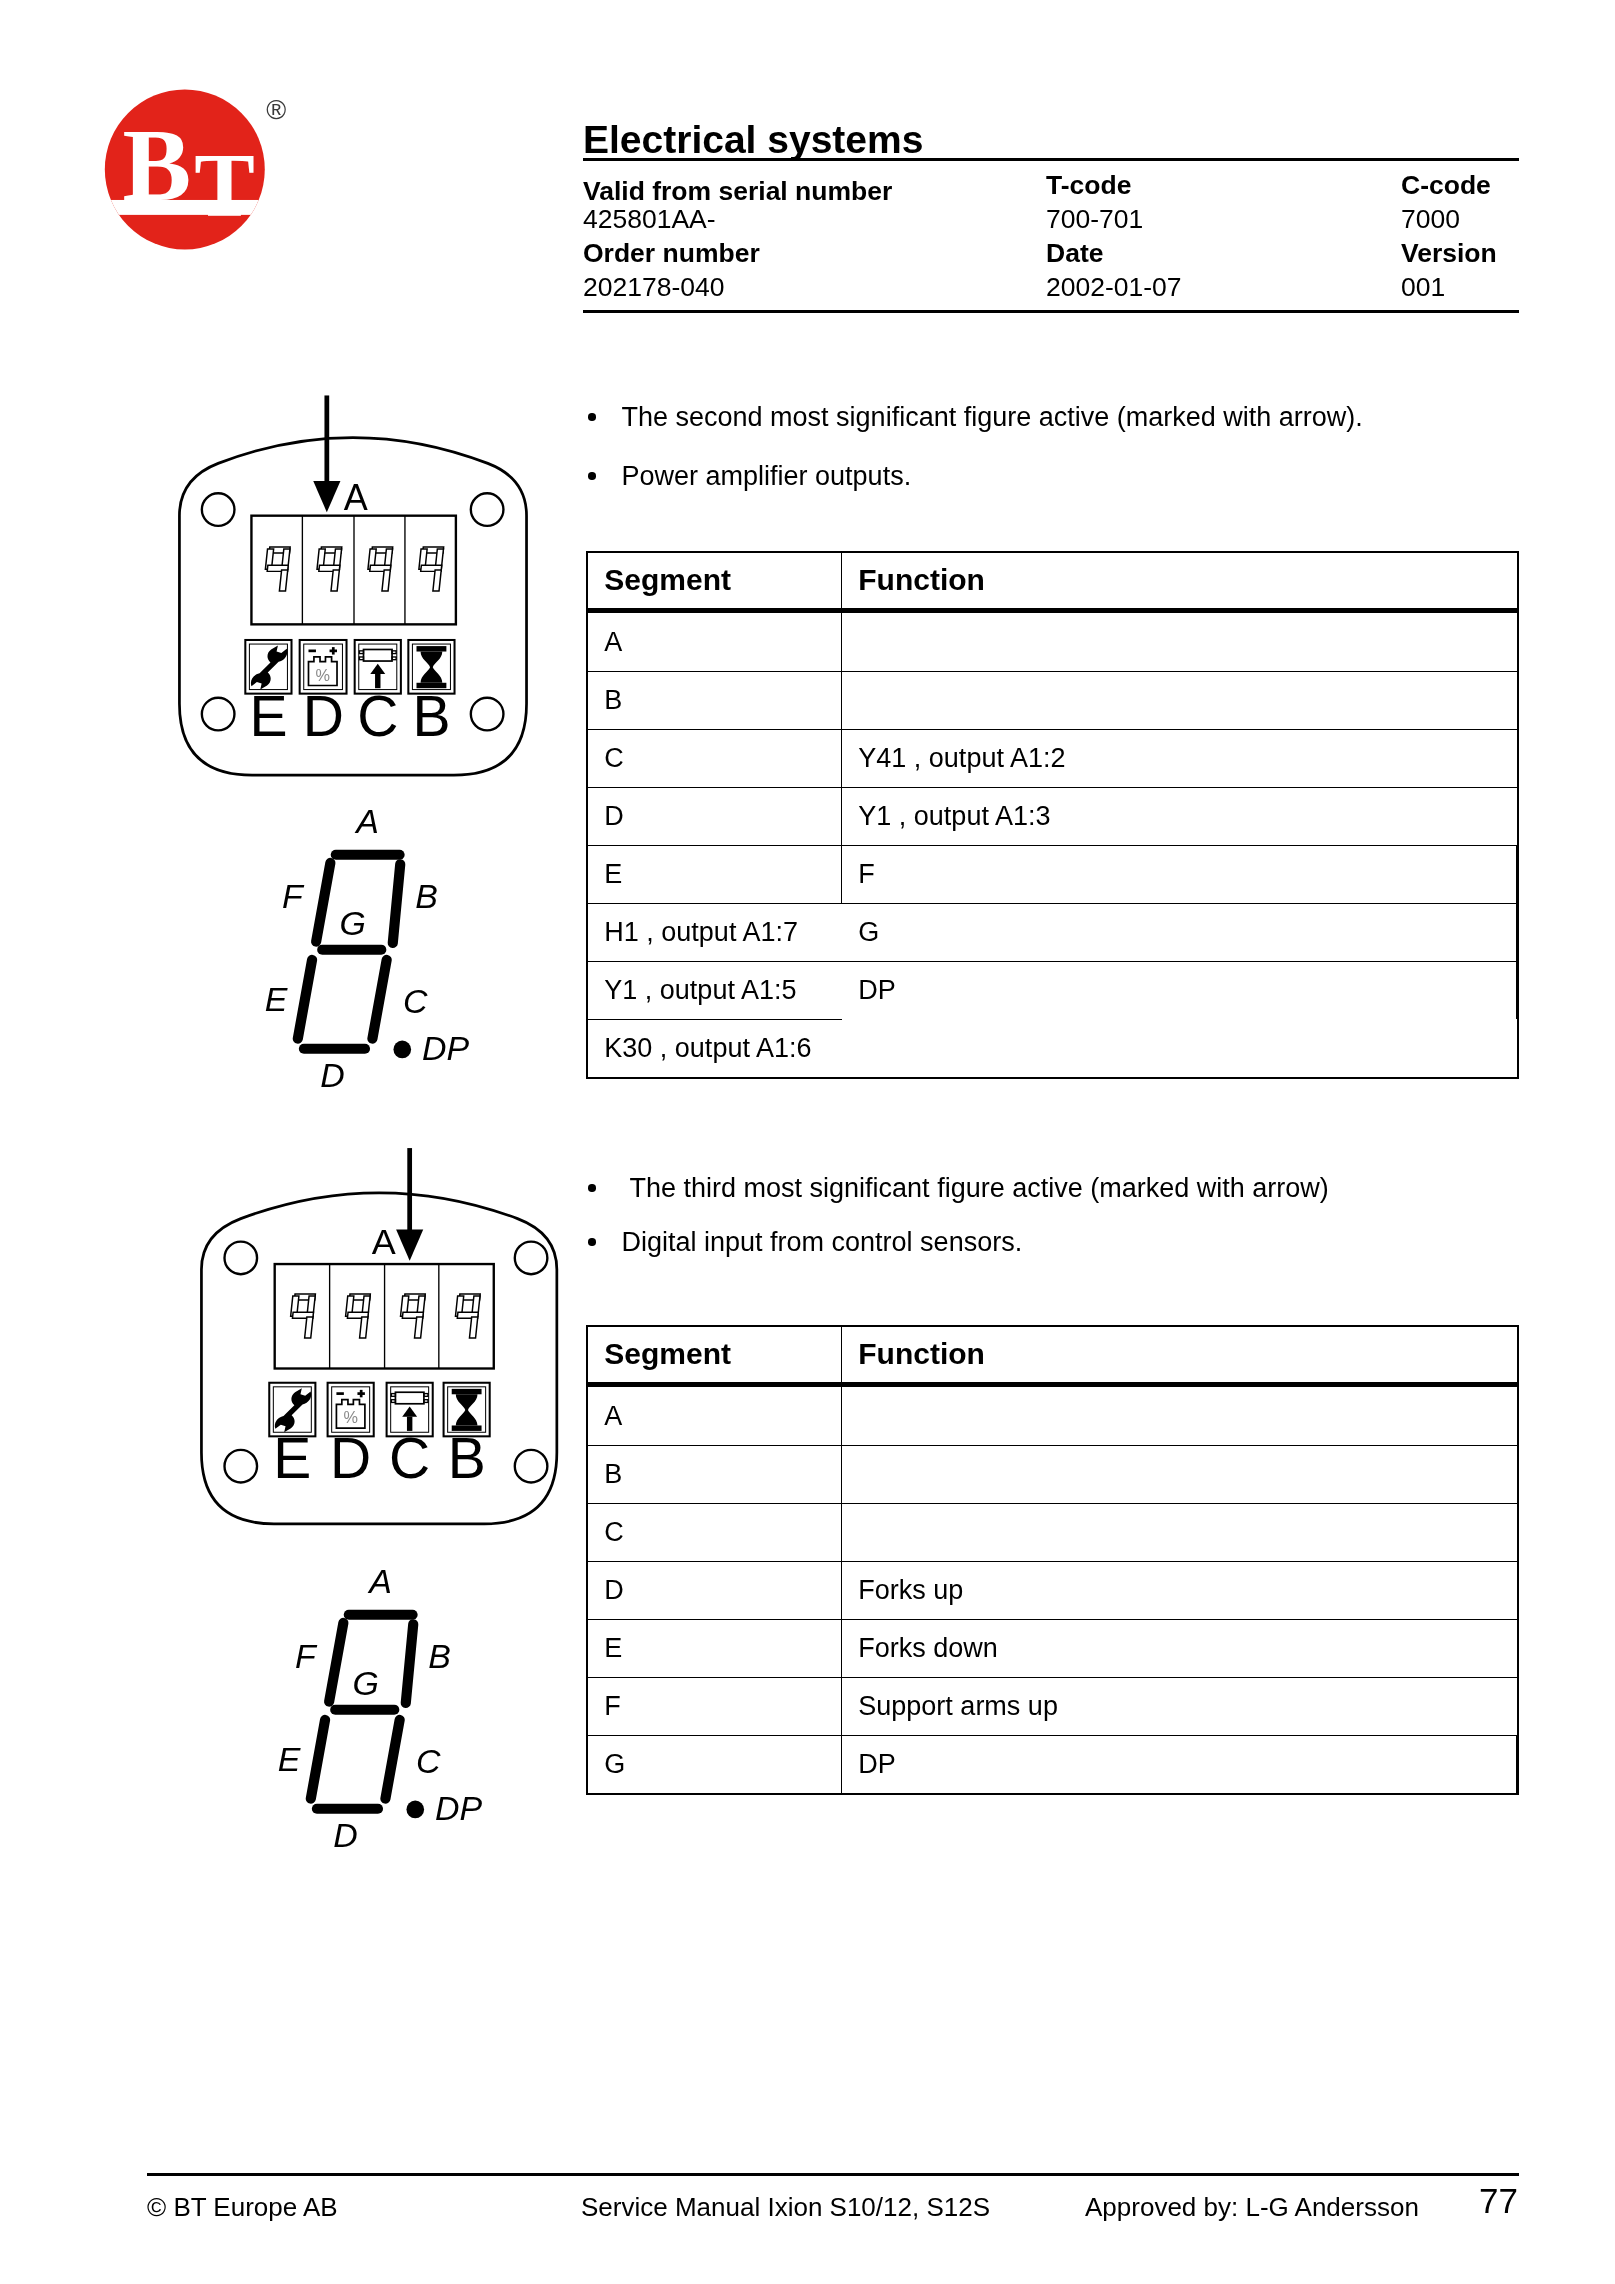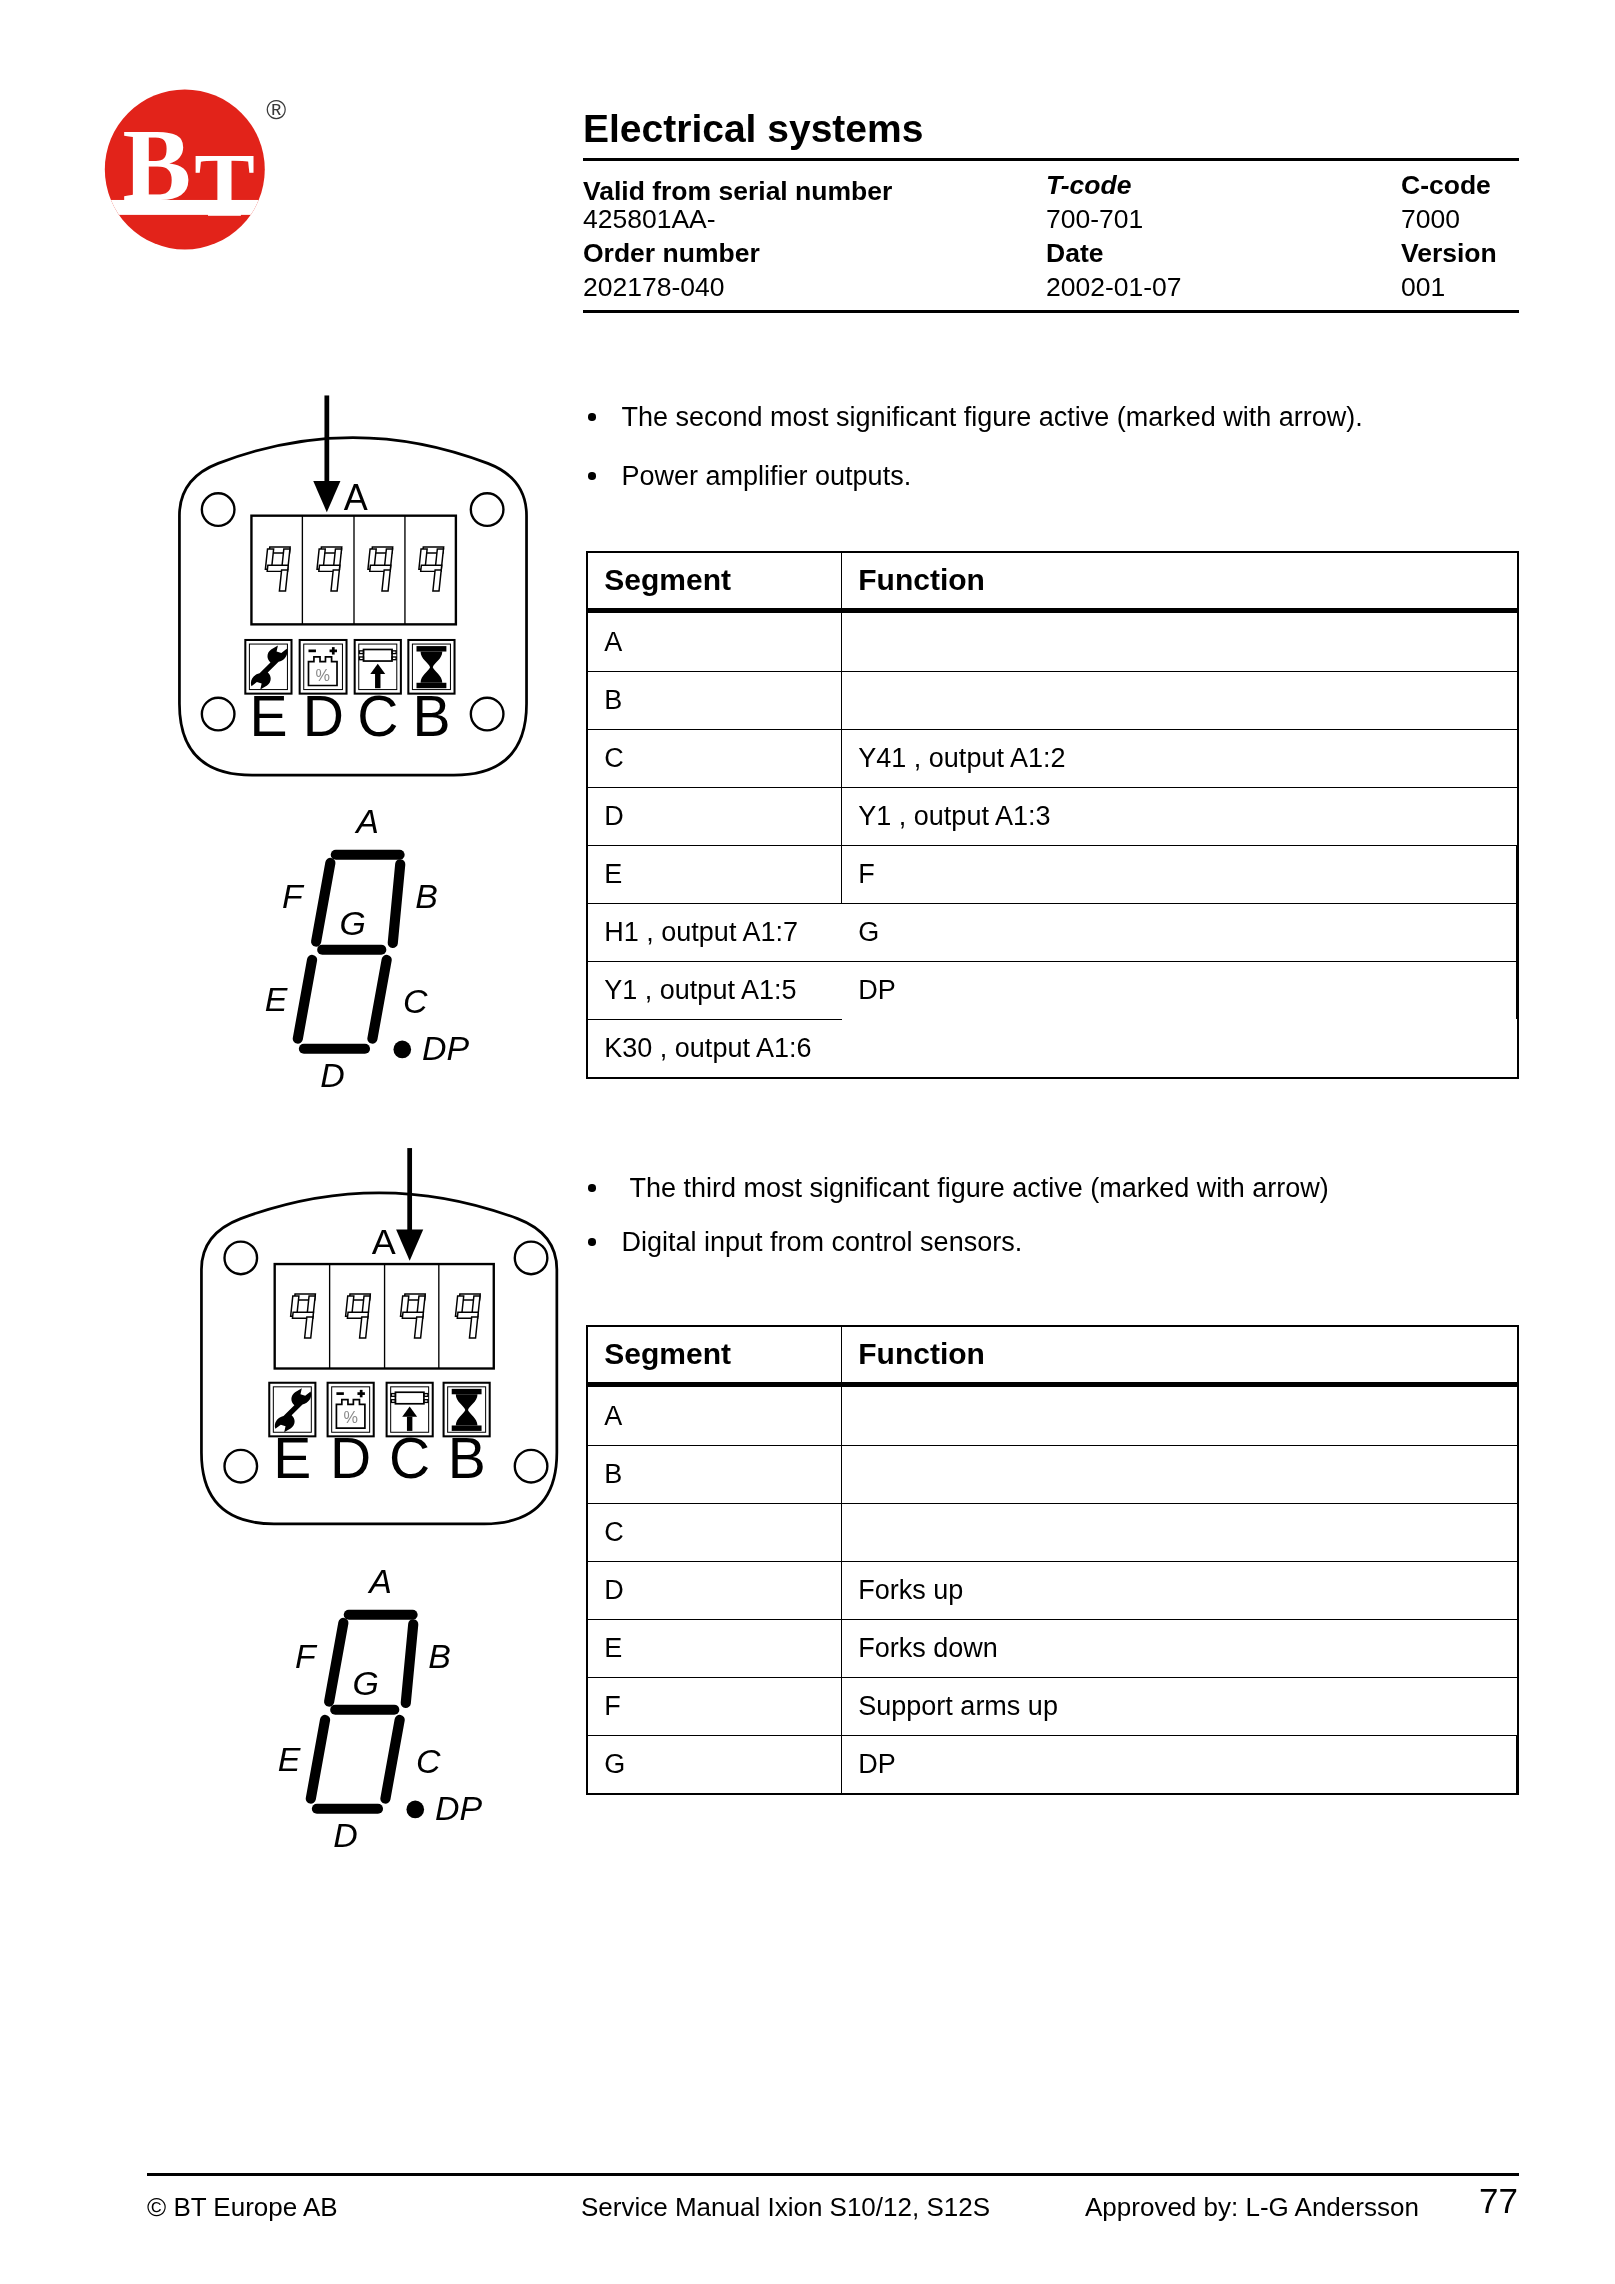--- a/index.html
+++ b/index.html
@@ -2,21 +2,21 @@
 <html style="font-size:11px"><head>
 <meta charset="utf-8">
 <style>
   html,body{margin:0;padding:0;}
   body{
     width:1616px;height:2284px;position:relative;background:#ffffff;
     font-family:"Liberation Sans",sans-serif;color:#000;overflow:hidden;
   }
   .abs{position:absolute;}
   
-  .page-title{font-size:39px;font-weight:bold;letter-spacing:0px;}
+  .page-title{font-size:39px;font-weight:bold;letter-spacing:0px;margin-top:11px;}
   .rule{background:#000;}
   .flabel{font-size:26.5px;font-weight:bold;white-space:nowrap;}
   .fvalue{font-size:26.5px;white-space:nowrap;}
   
   .bullet{position:absolute;left:588px;display:flex;font-size:27px;line-height:33px;white-space:nowrap;}
   .bdot{width:7.5px;height:7.5px;border-radius:50%;background:#000;margin:12.2px 26px 0 0;flex:none;}
   
   .tbl{position:absolute;left:586px;width:929px;border:2px solid #000;display:grid;grid-template-columns:254px 1fr;background:#fff;}
   .tbl > div{box-sizing:border-box;padding-left:16.3px;white-space:nowrap;overflow:hidden;}
   .th{height:60px;line-height:54px;font-size:30px;font-weight:bold;border-bottom:5.4px solid #000;}
@@ -88,21 +88,21 @@
   </g>
   <text x="40" y="177" font-family="Liberation Serif,serif" font-weight="bold" font-size="152" fill="#fff">B</text>
   <text x="146" y="201" font-family="Liberation Serif,serif" font-weight="bold" font-size="134" fill="#fff">T</text>
   <text x="252" y="58" font-size="40" fill="#3a3a3a">®</text>
 </svg>
 
 <div class="abs page-title" style="left:583px;top:107px;">Electrical systems</div>
 <div class="abs rule" style="left:583px;top:158px;width:936px;height:3.4px;"></div>
 
 <div class="abs flabel" style="left:583px;top:176px;">Valid from serial number</div>
-<div class="abs flabel" style="left:1046px;top:170px;font-style:italic;">T-code</div>
+<div class="abs flabel" style="left:1046px;top:170px;">T-code</div>
 <div class="abs flabel" style="left:1401px;top:170px;">C-code</div>
 <div class="abs fvalue" style="left:583px;top:204px;">425801AA-</div>
 <div class="abs fvalue" style="left:1046px;top:204px;">700-701</div>
 <div class="abs fvalue" style="left:1401px;top:204px;">7000</div>
 <div class="abs flabel" style="left:583px;top:238px;">Order number</div>
 <div class="abs flabel" style="left:1046px;top:238px;">Date</div>
 <div class="abs flabel" style="left:1401px;top:238px;">Version</div>
 <div class="abs fvalue" style="left:583px;top:272px;">202178-040</div>
 <div class="abs fvalue" style="left:1046px;top:272px;">2002-01-07</div>
 <div class="abs fvalue" style="left:1401px;top:272px;">001</div>

